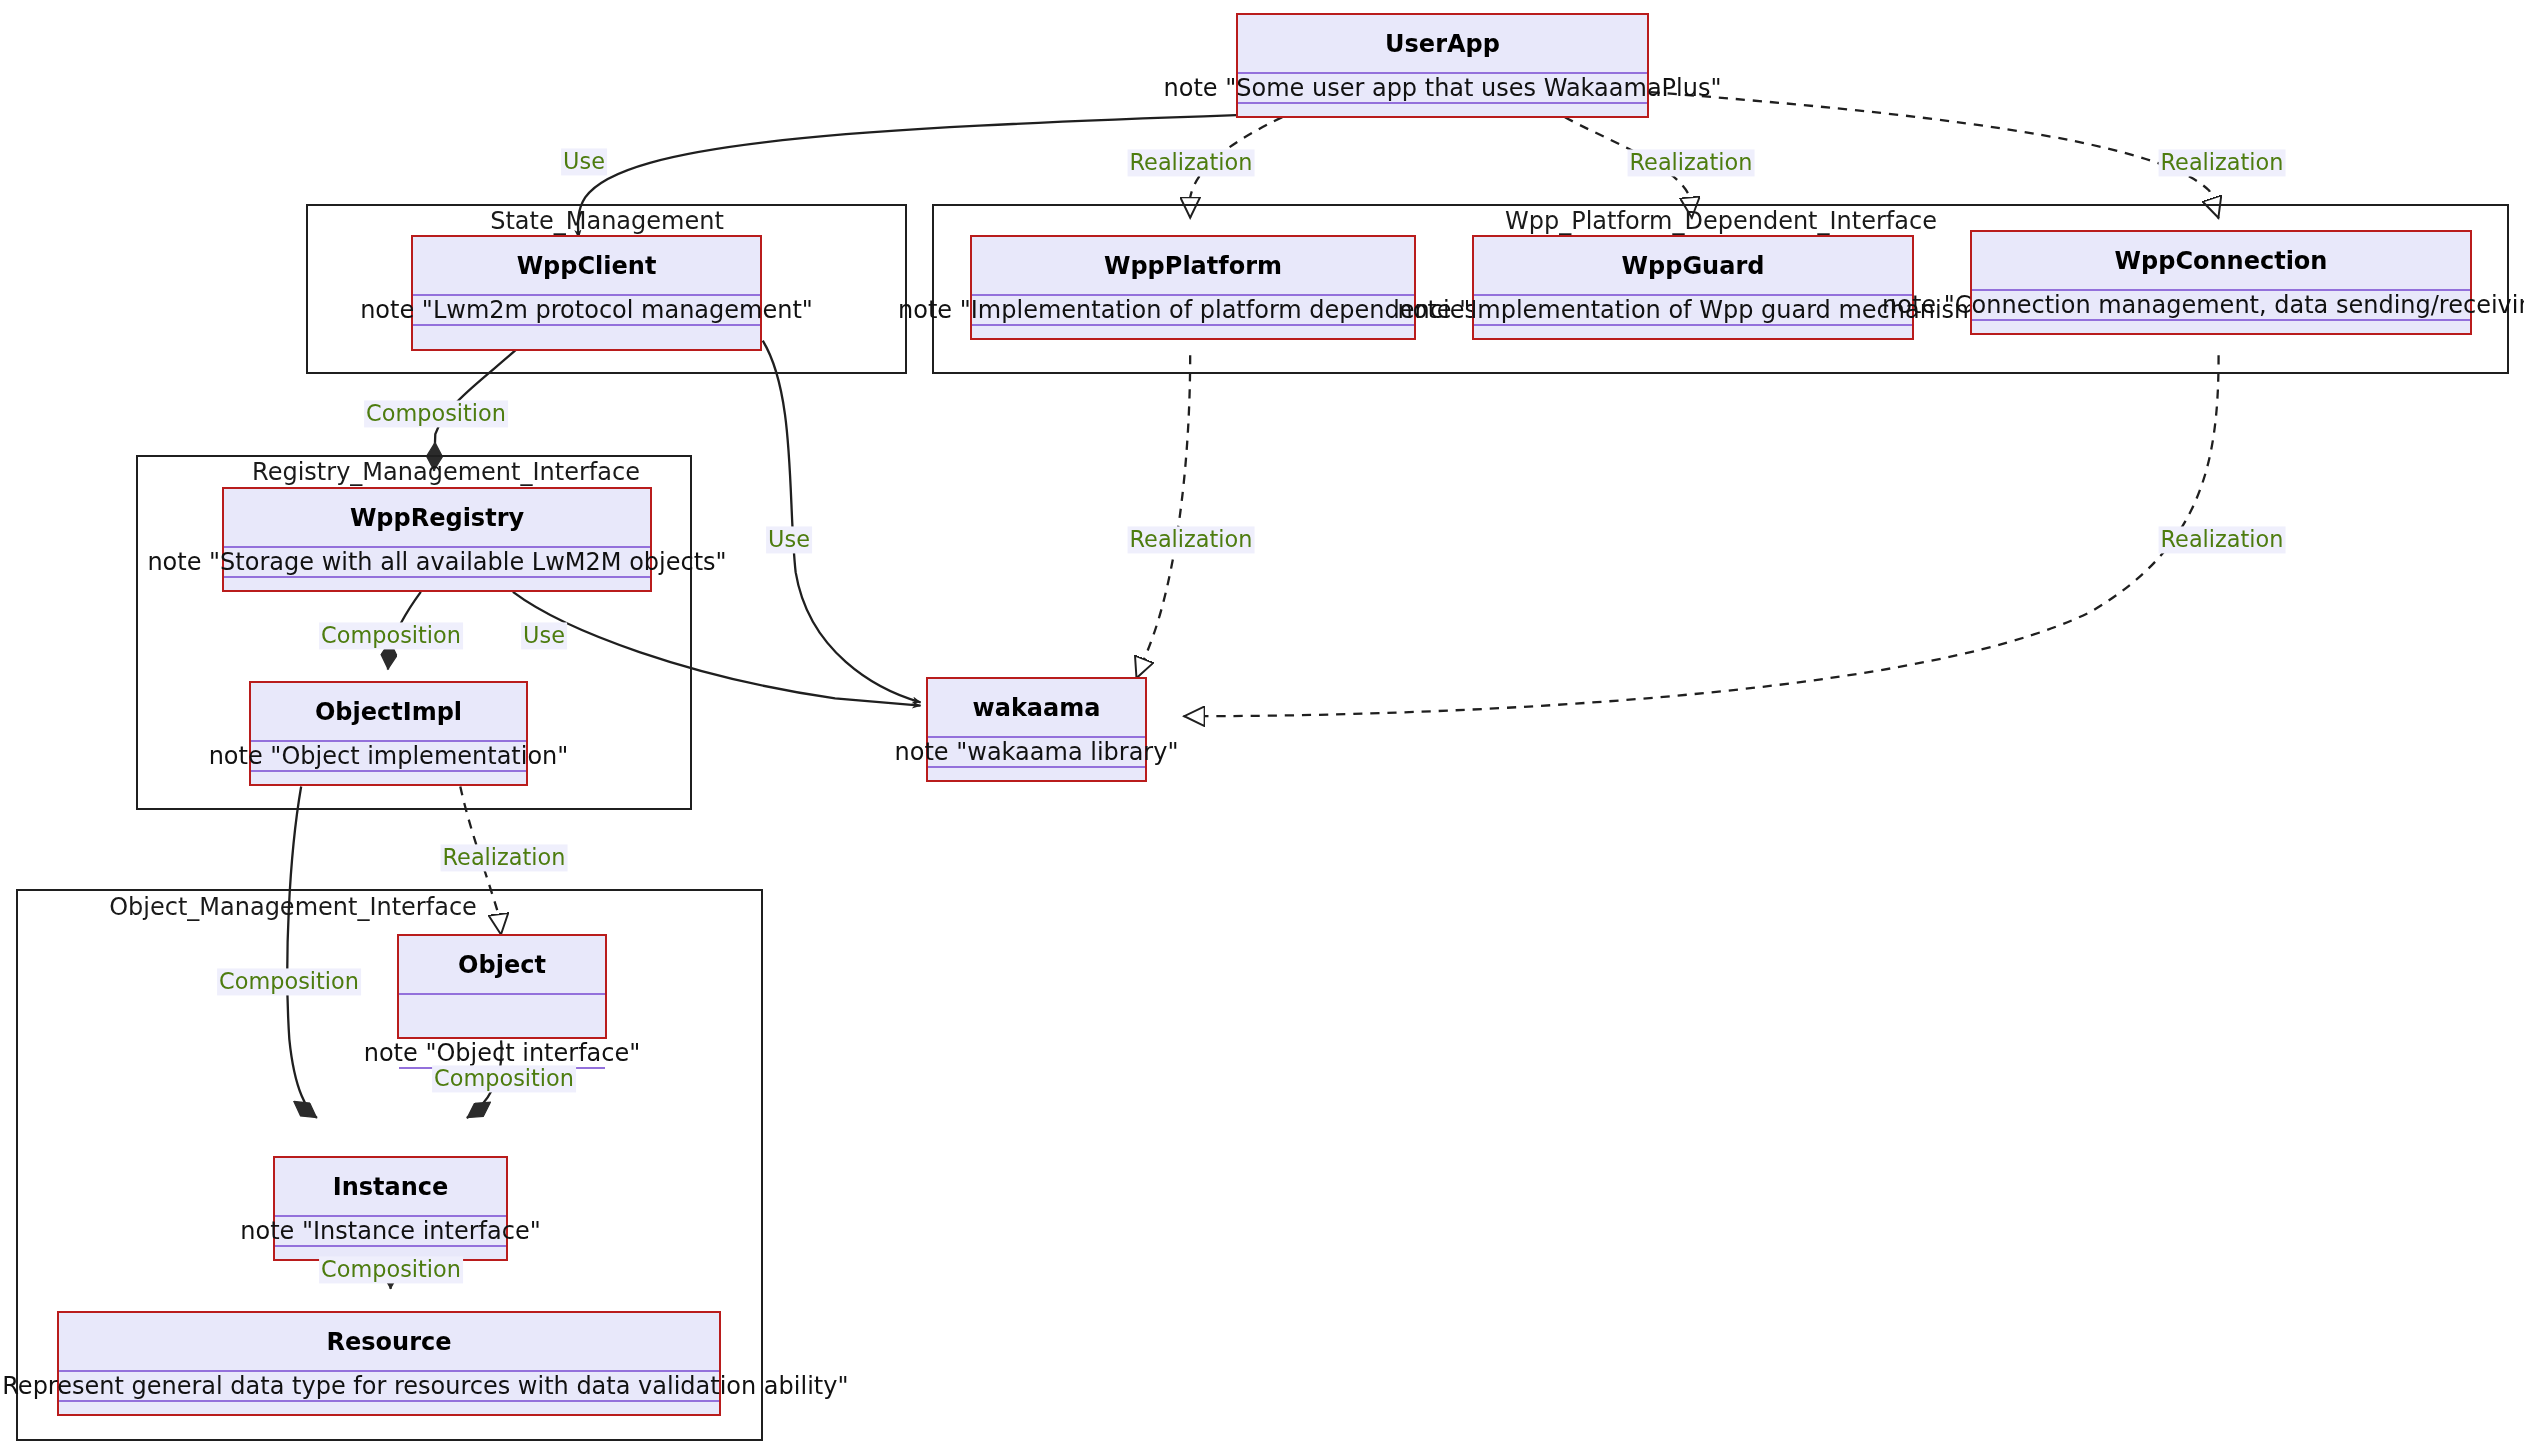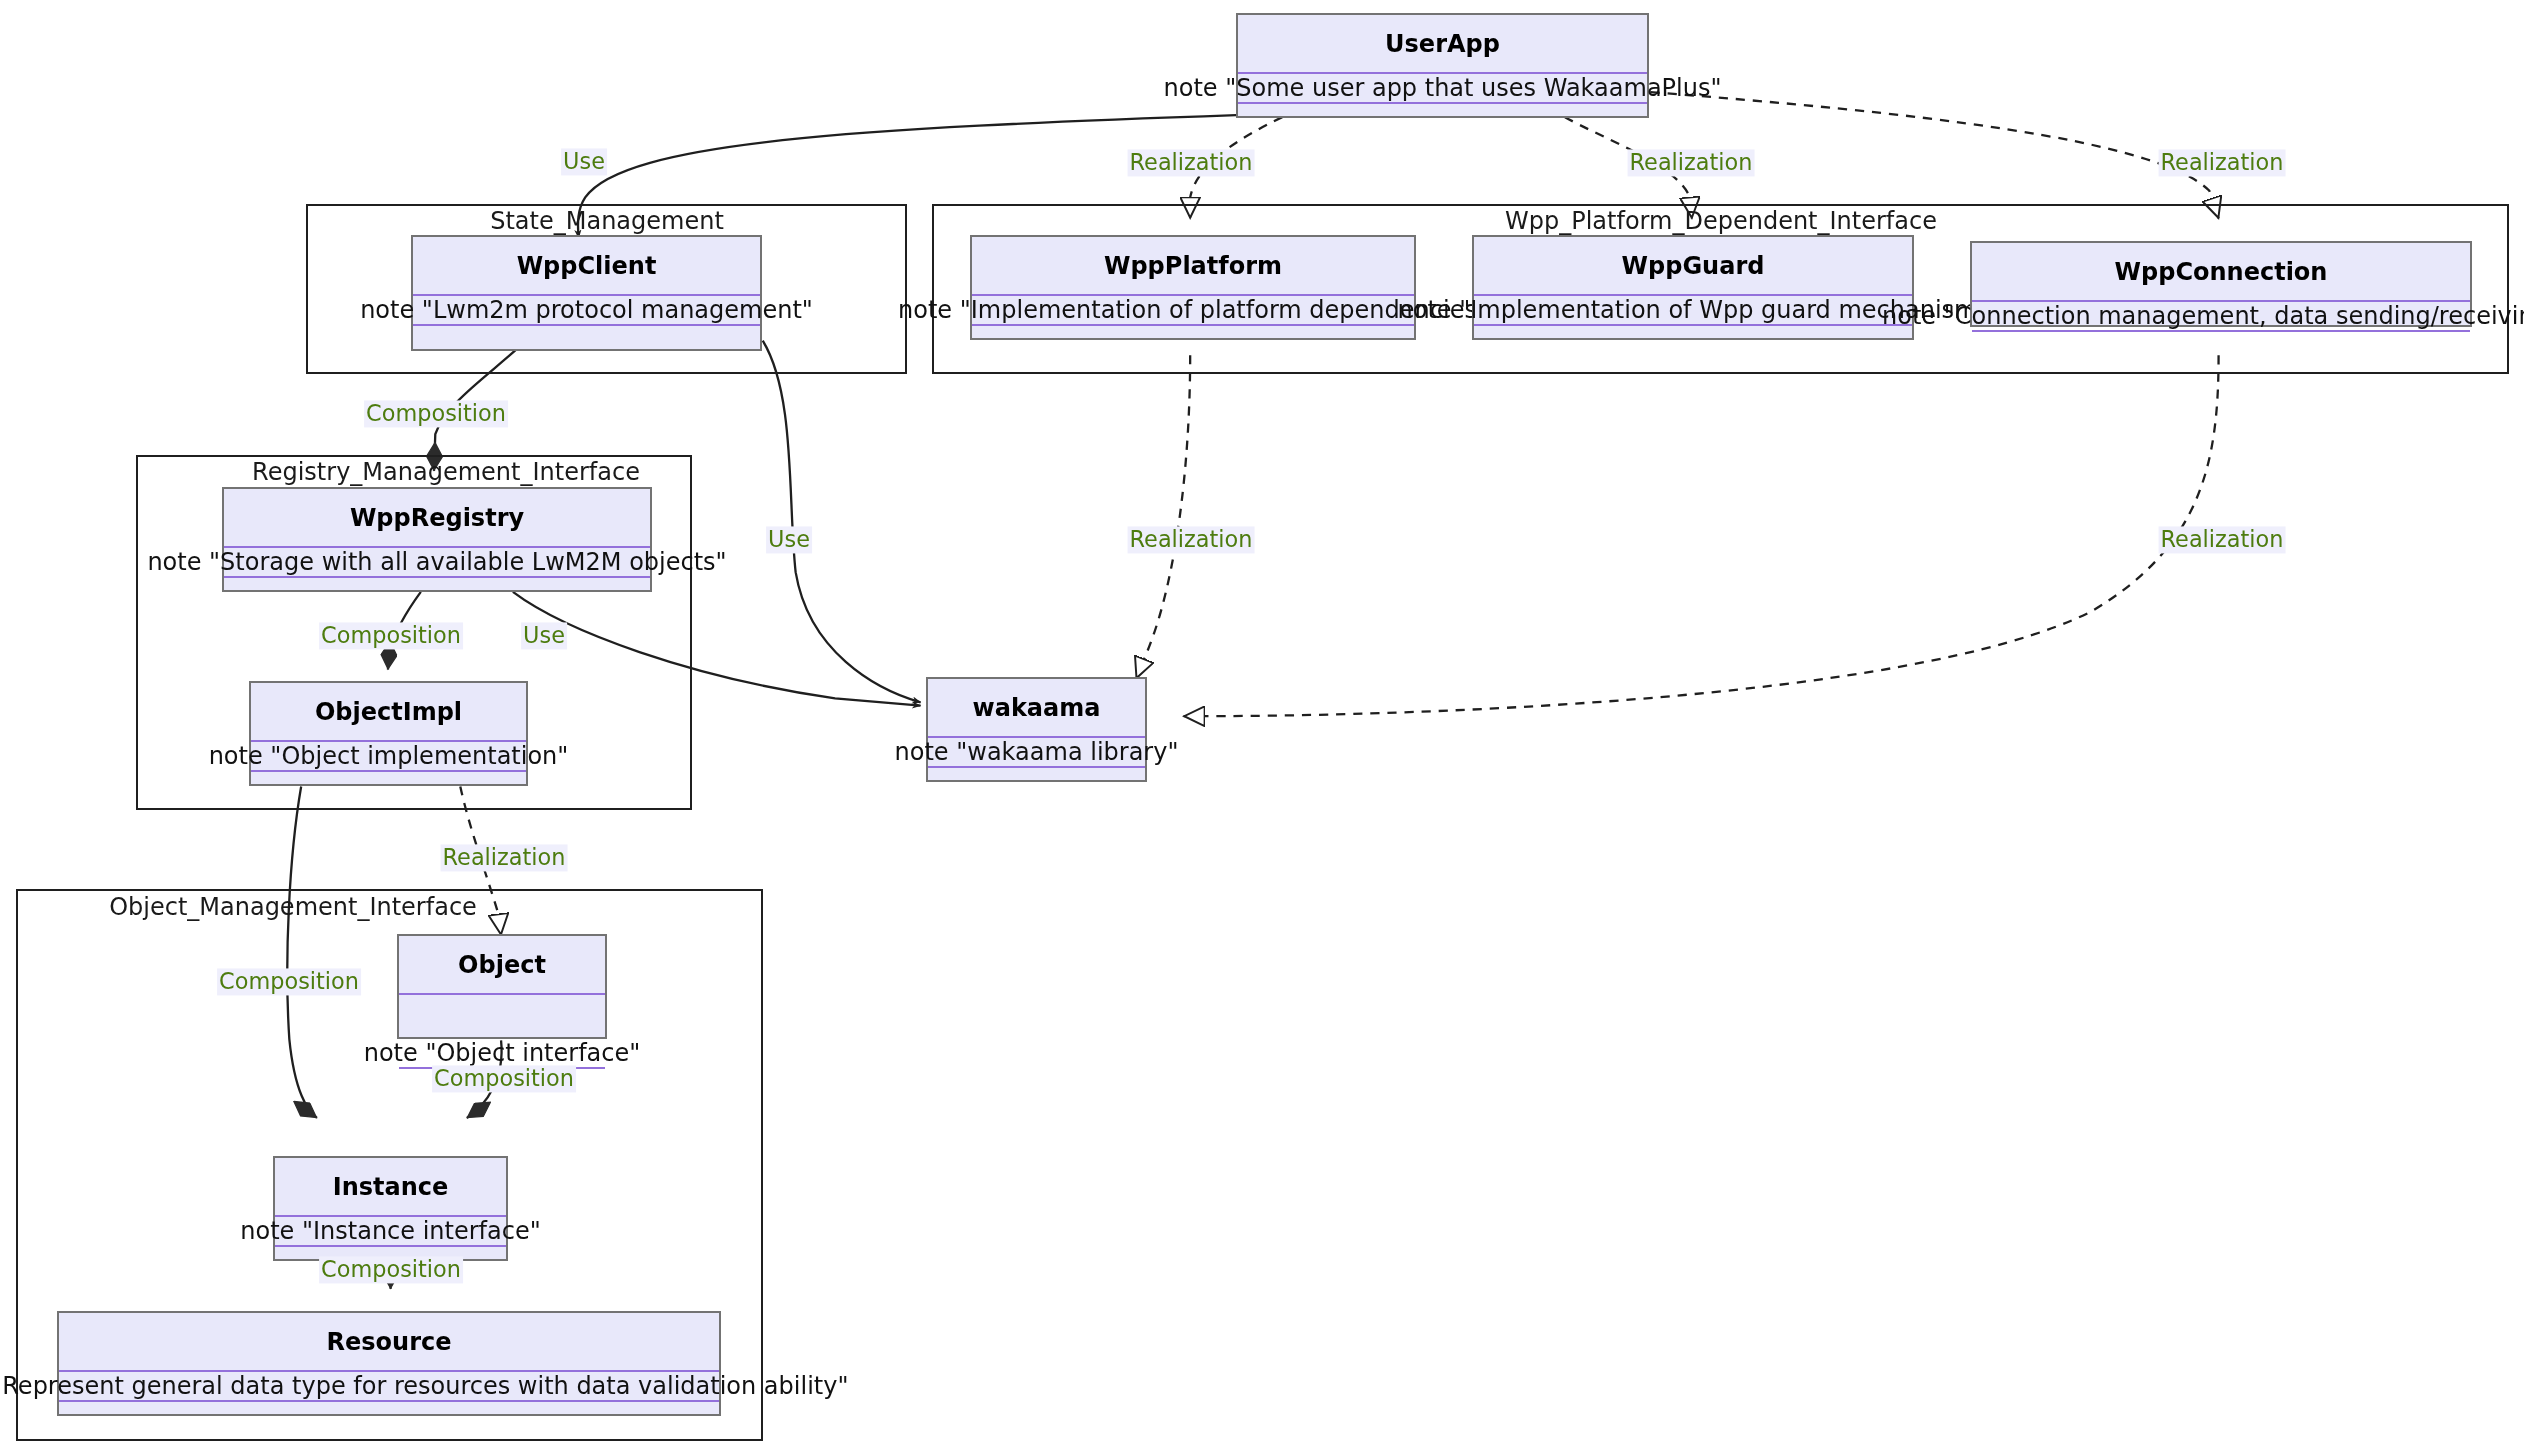--- a/index.html
+++ b/index.html
@@ -36,21 +36,21 @@
     font-size: 24px;
     color: #1a1a1a;
     font-family: "DejaVu Sans", sans-serif;
     white-space: nowrap;
     transform: translateX(-50%);
     background: transparent;
   }
   .node {
     position: absolute;
     box-sizing: border-box;
-    border: 2px solid #737373;
+    border: 2px solid #b91c1c;
     background: #E8E8FA;
     display: flex;
     flex-direction: column;
   }
   .node-title {
     flex: 0 0 auto;
     height: 57px;
     display: flex;
     align-items: center;
     justify-content: center;
@@ -168,21 +168,21 @@
     <div class="node-note">note "Implementation of platform dependencies"</div>
     <div class="node-foot"></div>
   </div>
 
   <div class="node" style="left:1472px; top:235px; width:442px; height:105px;">
     <div class="node-title">WppGuard</div>
     <div class="node-note">note "Implementation of Wpp guard mechanism"</div>
     <div class="node-foot"></div>
   </div>
 
-  <div class="node" style="left:1970px; top:241px; width:502px; height:86px;">
+  <div class="node" style="left:1970px; top:230px; width:502px; height:105px;">
     <div class="node-title">WppConnection</div>
     <div class="node-note">note "Connection management, data sending/receiving"</div>
     <div class="node-foot"></div>
   </div>
 
   <div class="node" style="left:222px; top:487px; width:430px; height:105px;">
     <div class="node-title">WppRegistry</div>
     <div class="node-note">note "Storage with all available LwM2M objects"</div>
     <div class="node-foot"></div>
   </div>

